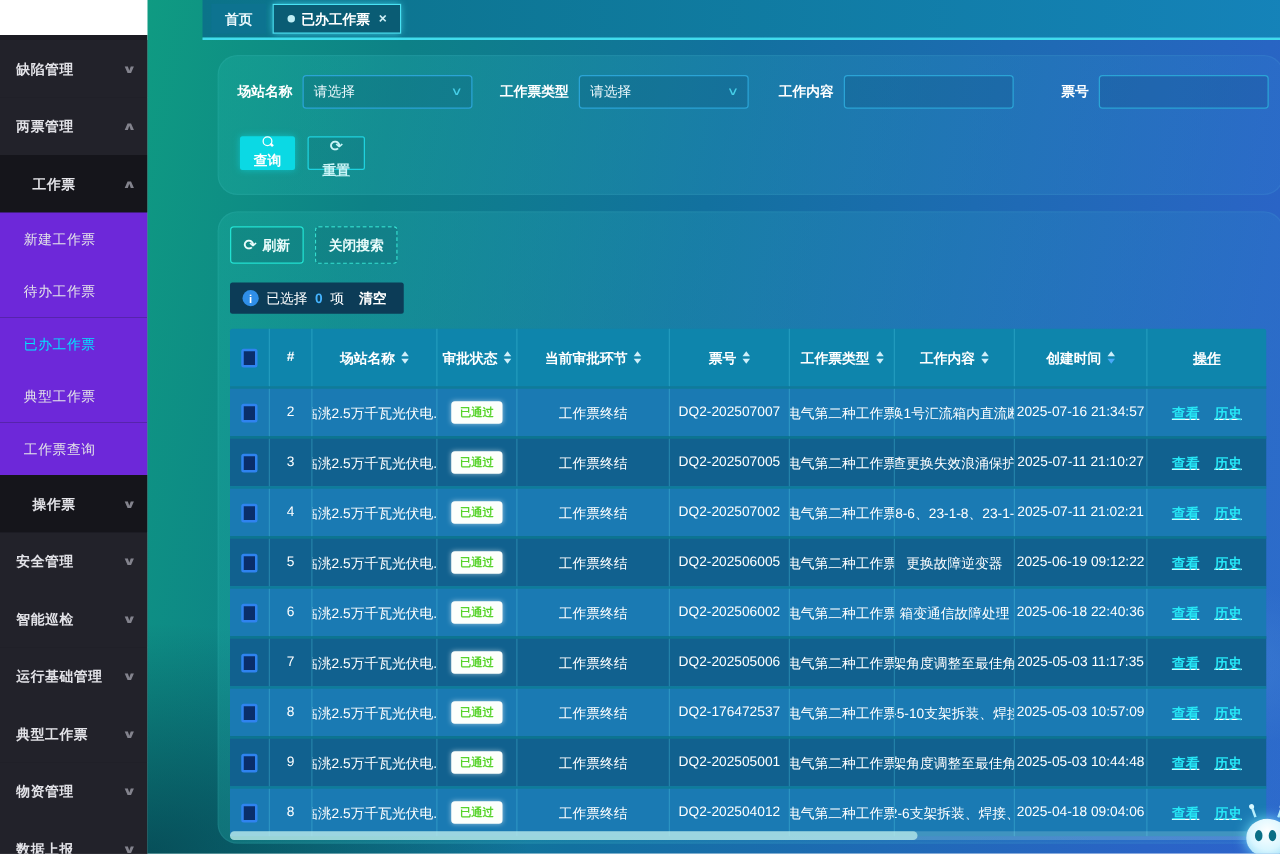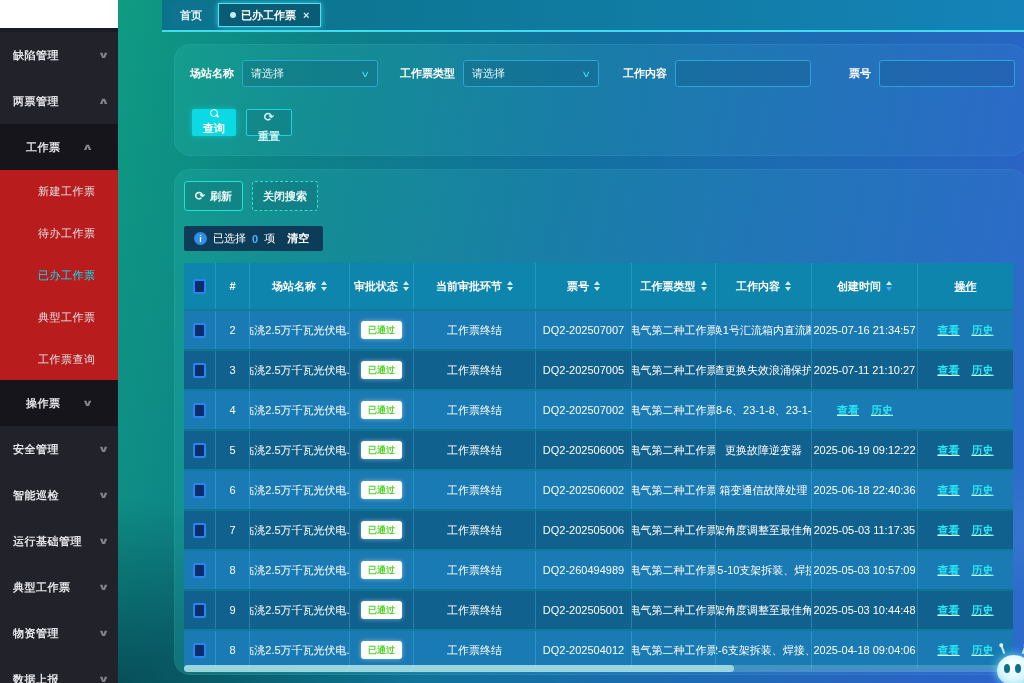--- a/index.html
+++ b/index.html
@@ -6,22 +6,22 @@
   html,body { width:1024px; height:683px; overflow:hidden; }
   body { font-family:"Liberation Sans","DejaVu Sans",sans-serif; font-size:11px; }
 
   .app { display:flex; width:1024px; height:683px; }
 
   
   .sidebar { width:118px; height:100%; background:#1b1b22; flex-shrink:0; padding-top:4px;margin-top:28px; }
   .sb-item { position:relative; display:flex; align-items:center; color:#e3e3e8; cursor:pointer;
              font-weight:bold; letter-spacing:.5px; }
   .sb-item.lvl0 { height:46px; padding:0 10px 0 13px; background:#22222a; }
-  .sb-item.lvl1 { height:46px; padding:0 26px 0 26px; background:#15151b; }
-  .sb-item.lvl2 { height:42px; padding:0 10px 0 38px; background:#b91c1c; font-weight:normal; }
+  .sb-item.lvl1 { height:46px; padding:0 10px 0 26px; background:#15151b; }
+  .sb-item.lvl2 { height:42px; padding:0 10px 0 19px; background:#6d28d9; font-weight:normal; }
   .sb-item .chev { margin-left:auto; color:#83838d; font-size:9px; transform:scaleX(1.6); }
   .sb-item.active .sb-label { color:#00e5ff; }
 
   
   .content { position:relative; flex:1; height:100%;
     background:
       radial-gradient(55% 45% at 0% 100%, rgba(3,48,66,.65), rgba(3,48,66,0) 60%),
       radial-gradient(20% 14% at 92% 78%, rgba(150,210,255,.18), rgba(150,210,255,0) 70%),
       linear-gradient(102deg,#0f9b82 0%,#0d8187 20%,#12719f 45%,#1d6bb2 65%,#2a64c6 88%,#2d63cc 100%);
     padding-left: 44px;
@@ -363,20 +363,21 @@
                 </div>
                 <div class="cell">4</div>
                 <div class="cell">临洮2.5万千瓦光伏电...</div>
                 <div class="cell">
                   <div class="badge">已通过</div>
                 </div>
                 <div class="cell">工作票终结</div>
                 <div class="cell">DQ2-202507002</div>
                 <div class="cell">电气第二种工作票</div>
                 <div class="cell">23-8-6、23-1-8、23-1-9...</div>
+                <div class="cell">2025-07-11 21:02:21</div>
                 <div class="cell actions">
                   <div class="link">查看</div>
                   <div class="link">历史</div>
                 </div>
               </div>
               <div class="grid-row trow odd">
                 <div class="cell">
                   <div class="checkbox"></div>
                 </div>
                 <div class="cell">5</div>
@@ -435,21 +436,21 @@
               <div class="grid-row trow even">
                 <div class="cell">
                   <div class="checkbox"></div>
                 </div>
                 <div class="cell">8</div>
                 <div class="cell">临洮2.5万千瓦光伏电...</div>
                 <div class="cell">
                   <div class="badge">已通过</div>
                 </div>
                 <div class="cell">工作票终结</div>
-                <div class="cell">DQ2-260494989</div>
+                <div class="cell">DQ2-176472537</div>
                 <div class="cell">电气第二种工作票</div>
                 <div class="cell">23-5-10支架拆装、焊接...</div>
                 <div class="cell">2025-05-03 10:57:09</div>
                 <div class="cell actions">
                   <div class="link">查看</div>
                   <div class="link">历史</div>
                 </div>
               </div>
               <div class="grid-row trow odd">
                 <div class="cell">

